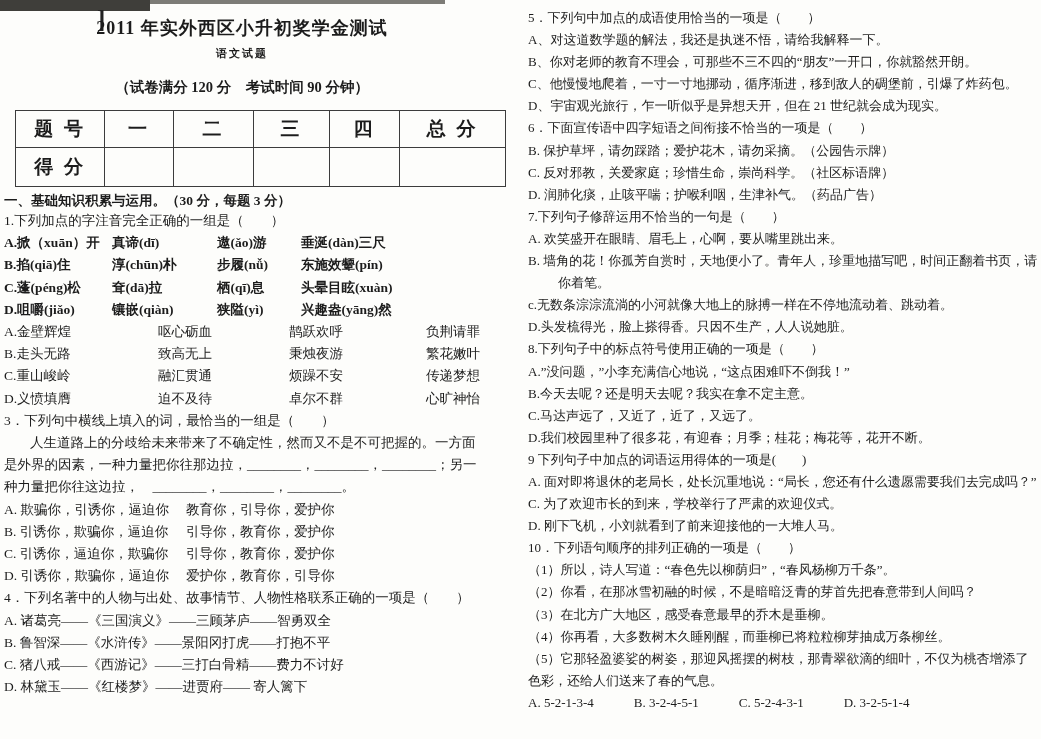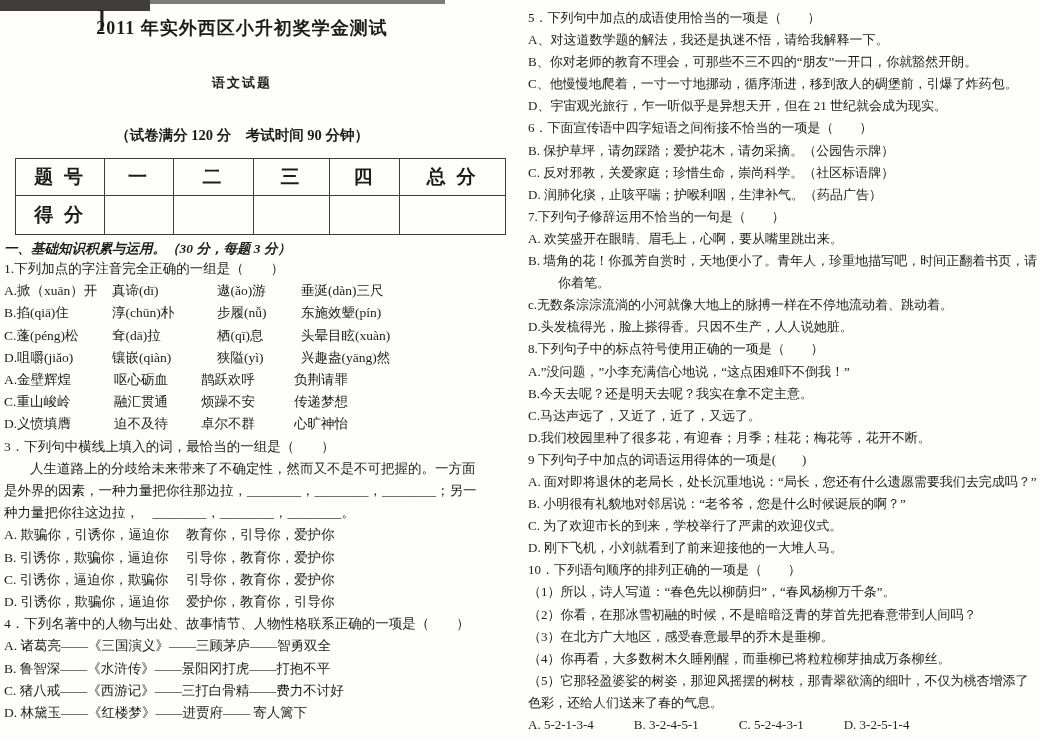--- a/index.html
+++ b/index.html
@@ -14,37 +14,37 @@
   
   .scan-bar-thin{position:absolute;left:0;top:0;width:445px;height:4px;background:#7d7c77;}
   .scan-bar-thick{position:absolute;left:0;top:0;width:150px;height:11px;background:#3f3e3a;}
   .bracket{position:absolute;left:97px;top:6px;font-size:25px;font-weight:bold;color:#222;}
 
   .col-left{position:absolute;left:4px;top:0;width:514px;}
   .col-right{position:absolute;left:528px;top:7px;width:510px;font-size:13px;line-height:22.1px;}
 
   .hdr{width:476px;text-align:center;}
   .title{margin-top:16px;font-size:18px;font-weight:bold;letter-spacing:1px;}
-  .subtitle{margin-top:34px;font-size:13px;font-weight:bold;letter-spacing:2px;}
-  .meta{margin-top:34px;font-size:14.5px;font-weight:bold;}
+  .subtitle{margin-top:6px;font-size:11px;font-weight:bold;letter-spacing:2px;}
+  .meta{margin-top:17px;font-size:14.5px;font-weight:bold;}
 
   table.score{
     margin:13px 0 0 11px;border-collapse:collapse;table-layout:fixed;
   }
   table.score td{
     border:1.5px solid #3c3c3c;text-align:center;
     font-size:19px;font-weight:bold;letter-spacing:3px;padding:0;
   }
   table.score tr.r1 td{height:36px;}
   table.score tr.r2 td{height:38px;}
 
-  .sec{margin-top:5px;font-size:13.5px;font-weight:bold;font-style:italic;}
+  .sec{margin-top:5px;font-size:13.5px;font-weight:bold;}
   .qline{font-size:13.5px;line-height:22.2px;}
-  .g4a{display:grid;grid-template-columns:108px 105px 84px auto;}
-  .g4b{display:grid;grid-template-columns:110px 87px 93px auto;}
+  .g4a{display:grid;grid-template-columns:108px 105px 84px auto;font-weight:bold;}
+  .g4b{display:grid;grid-template-columns:110px 87px 93px auto;gap:44px;}
   .g2{display:grid;grid-template-columns:182px auto;}
   .indent2{text-indent:26px;}
   .hang{padding-left:30px;text-indent:-30px;}
   .ansrow{display:flex;gap:40px;}
   .cell{white-space:nowrap;}
 </style>
 </head>
 <body>
 
 <div class="page">
@@ -106,20 +106,26 @@
       <span class="cell">兴趣盎(yāng)然</span>
     </div>
 
     <div class="qline g4b">
       <span class="cell">A.金壁辉煌</span>
       <span class="cell">呕心砺血</span>
       <span class="cell">鹊跃欢呼</span>
       <span class="cell">负荆请罪</span>
     </div>
     <div class="qline g4b">
+      <span class="cell">B.走头无路</span>
+      <span class="cell">致高无上</span>
+      <span class="cell">秉烛夜游</span>
+      <span class="cell">繁花嫩叶</span>
+    </div>
+    <div class="qline g4b">
       <span class="cell">C.重山峻岭</span>
       <span class="cell">融汇贯通</span>
       <span class="cell">烦躁不安</span>
       <span class="cell">传递梦想</span>
     </div>
     <div class="qline g4b">
       <span class="cell">D.义愤填膺</span>
       <span class="cell">迫不及待</span>
       <span class="cell">卓尔不群</span>
       <span class="cell">心旷神怡</span>
@@ -172,21 +178,20 @@
     <div>D.头发梳得光，脸上搽得香。只因不生产，人人说她脏。</div>
 
     <div>8.下列句子中的标点符号使用正确的一项是（　　）</div>
     <div>A.”没问题，”小李充满信心地说，“这点困难吓不倒我！”</div>
     <div>B.今天去呢？还是明天去呢？我实在拿不定主意。</div>
     <div>C.马达声远了，又近了，近了，又远了。</div>
     <div>D.我们校园里种了很多花，有迎春；月季；桂花；梅花等，花开不断。</div>
 
     <div>9 下列句子中加点的词语运用得体的一项是(　　)</div>
     <div>A. 面对即将退休的老局长，处长沉重地说：“局长，您还有什么遗愿需要我们去完成吗？”</div>
-    <div>B. 小明很有礼貌地对邻居说：“老爷爷，您是什么时候诞辰的啊？”</div>
     <div>C. 为了欢迎市长的到来，学校举行了严肃的欢迎仪式。</div>
     <div>D. 刚下飞机，小刘就看到了前来迎接他的一大堆人马。</div>
 
     <div>10．下列语句顺序的排列正确的一项是（　　）</div>
     <div>（1）所以，诗人写道：“春色先以柳荫归”，“春风杨柳万千条”。</div>
     <div>（2）你看，在那冰雪初融的时候，不是暗暗泛青的芽首先把春意带到人间吗？</div>
     <div>（3）在北方广大地区，感受春意最早的乔木是垂柳。</div>
     <div>（4）你再看，大多数树木久睡刚醒，而垂柳已将粒粒柳芽抽成万条柳丝。</div>
     <div>（5）它那轻盈婆娑的树姿，那迎风摇摆的树枝，那青翠欲滴的细叶，不仅为桃杏增添了色彩，还给人们送来了春的气息。</div>
     <div class="ansrow">

